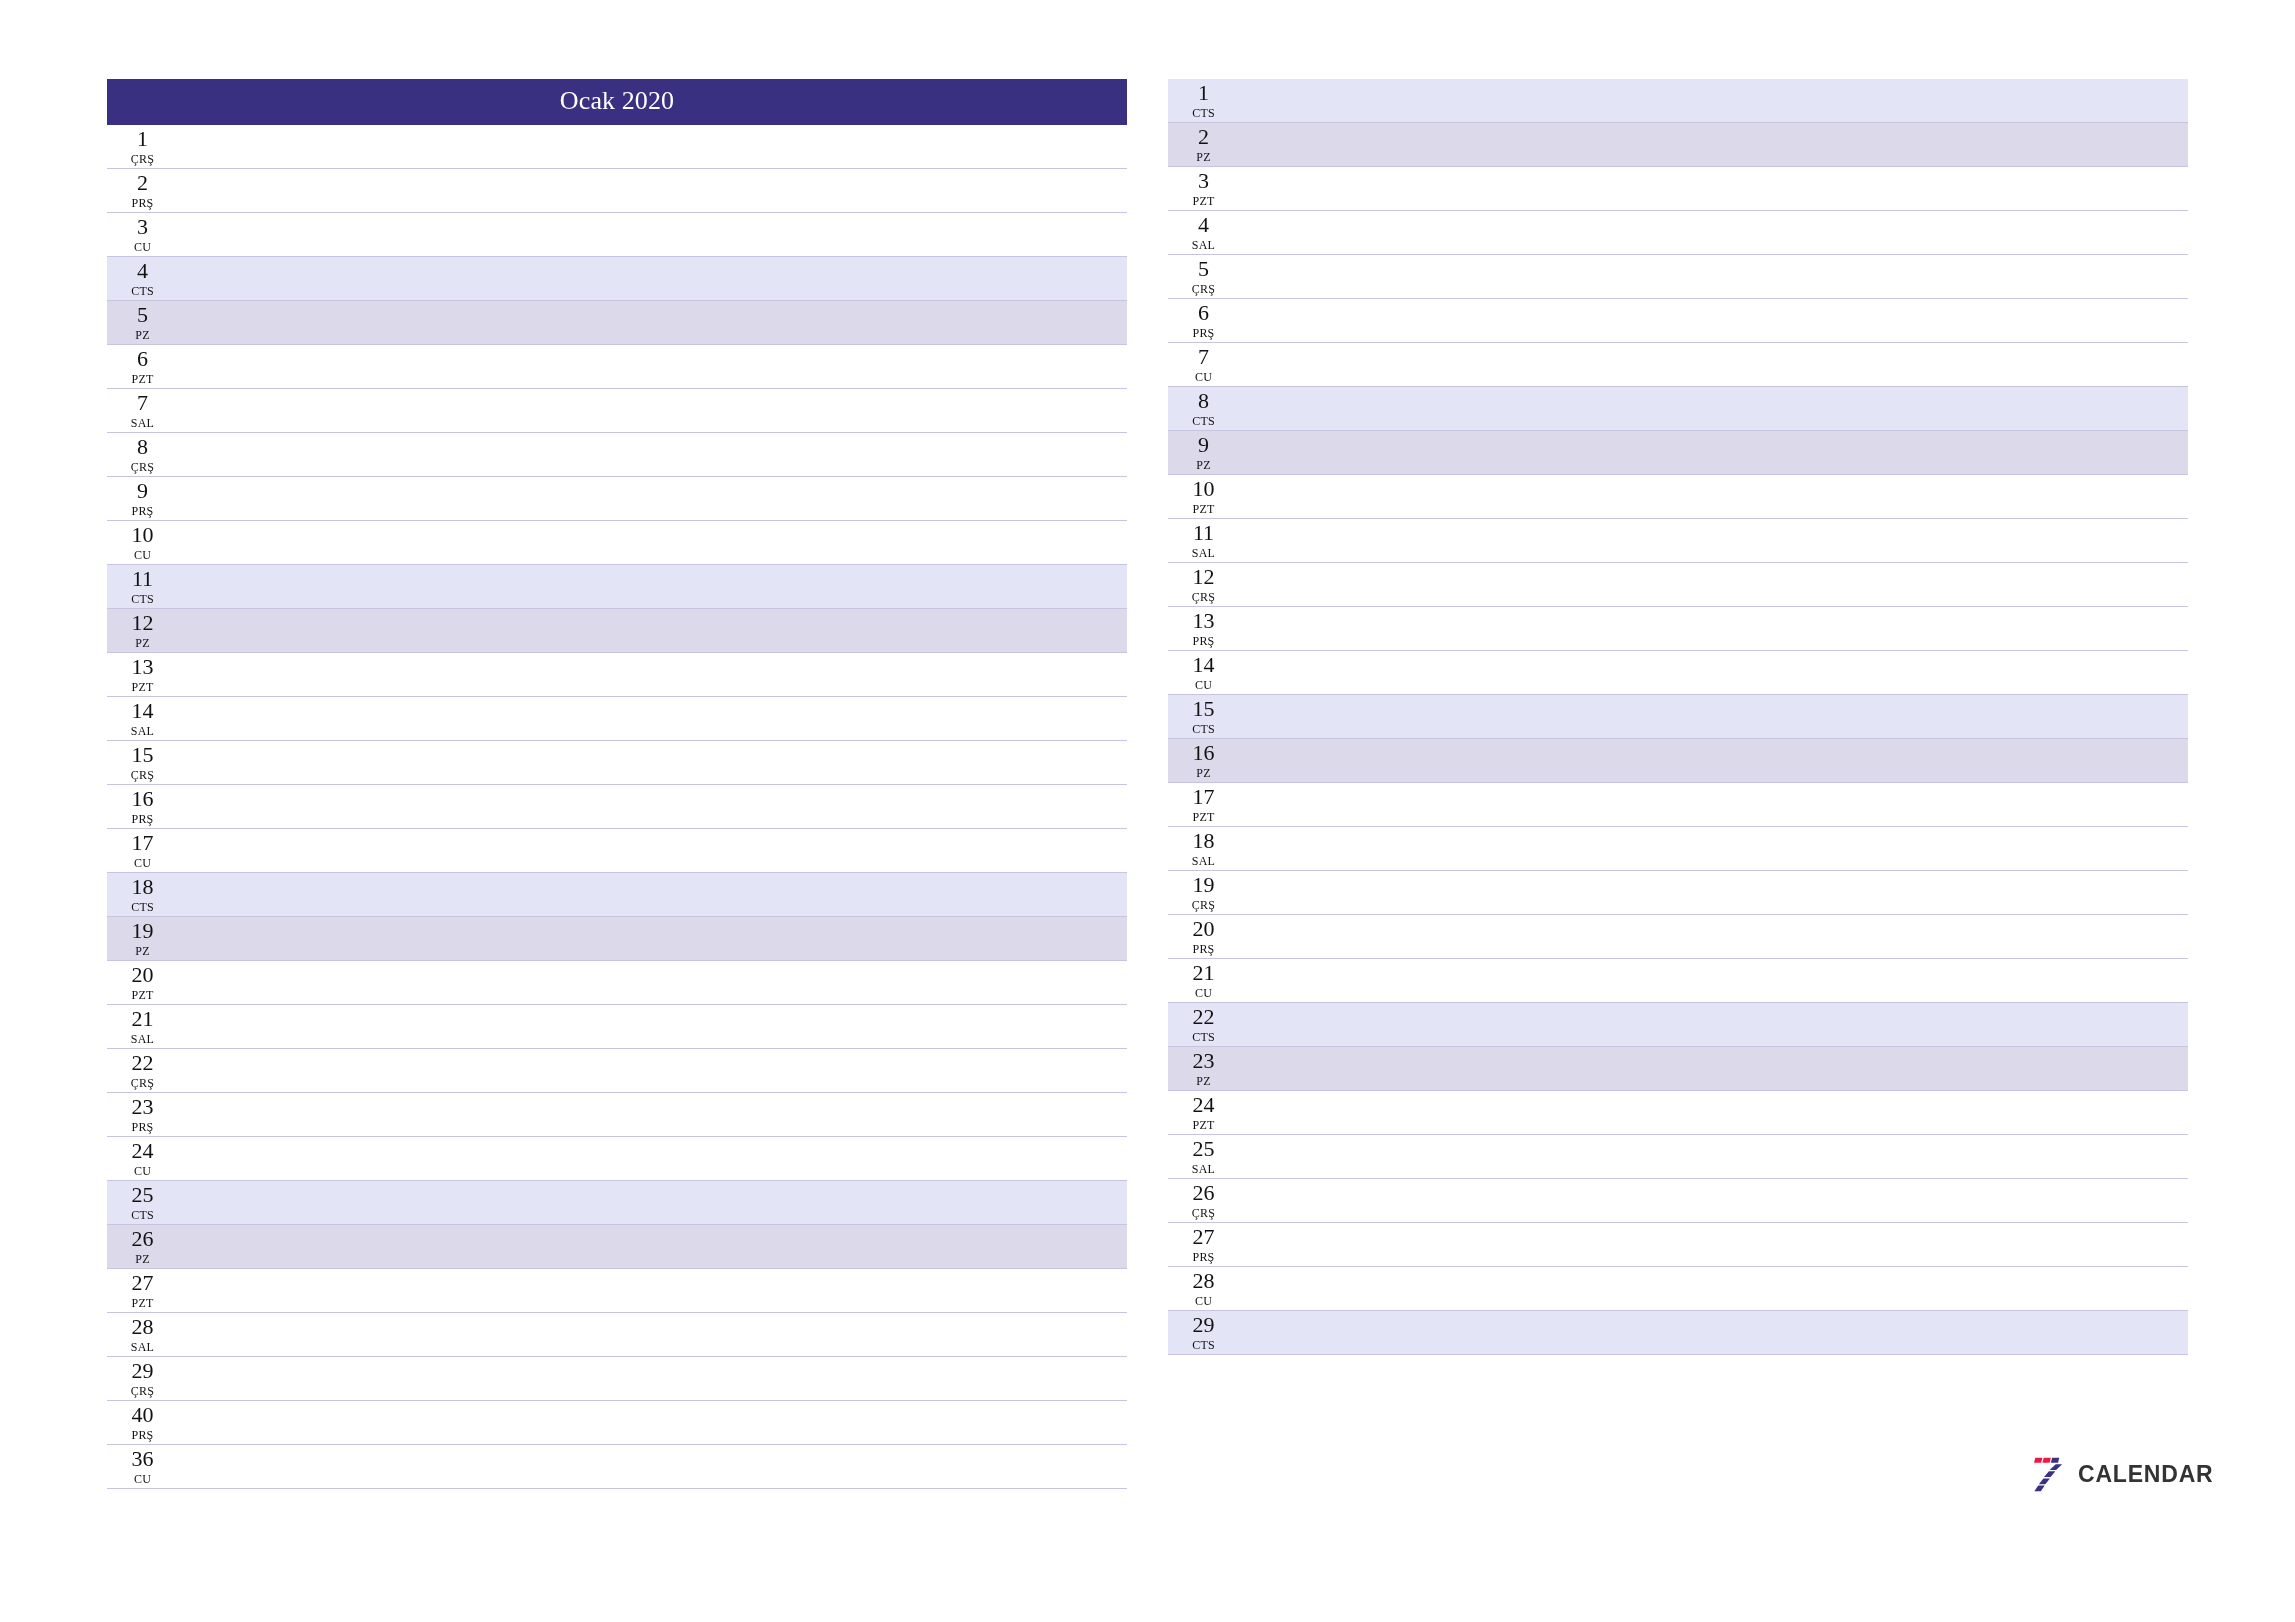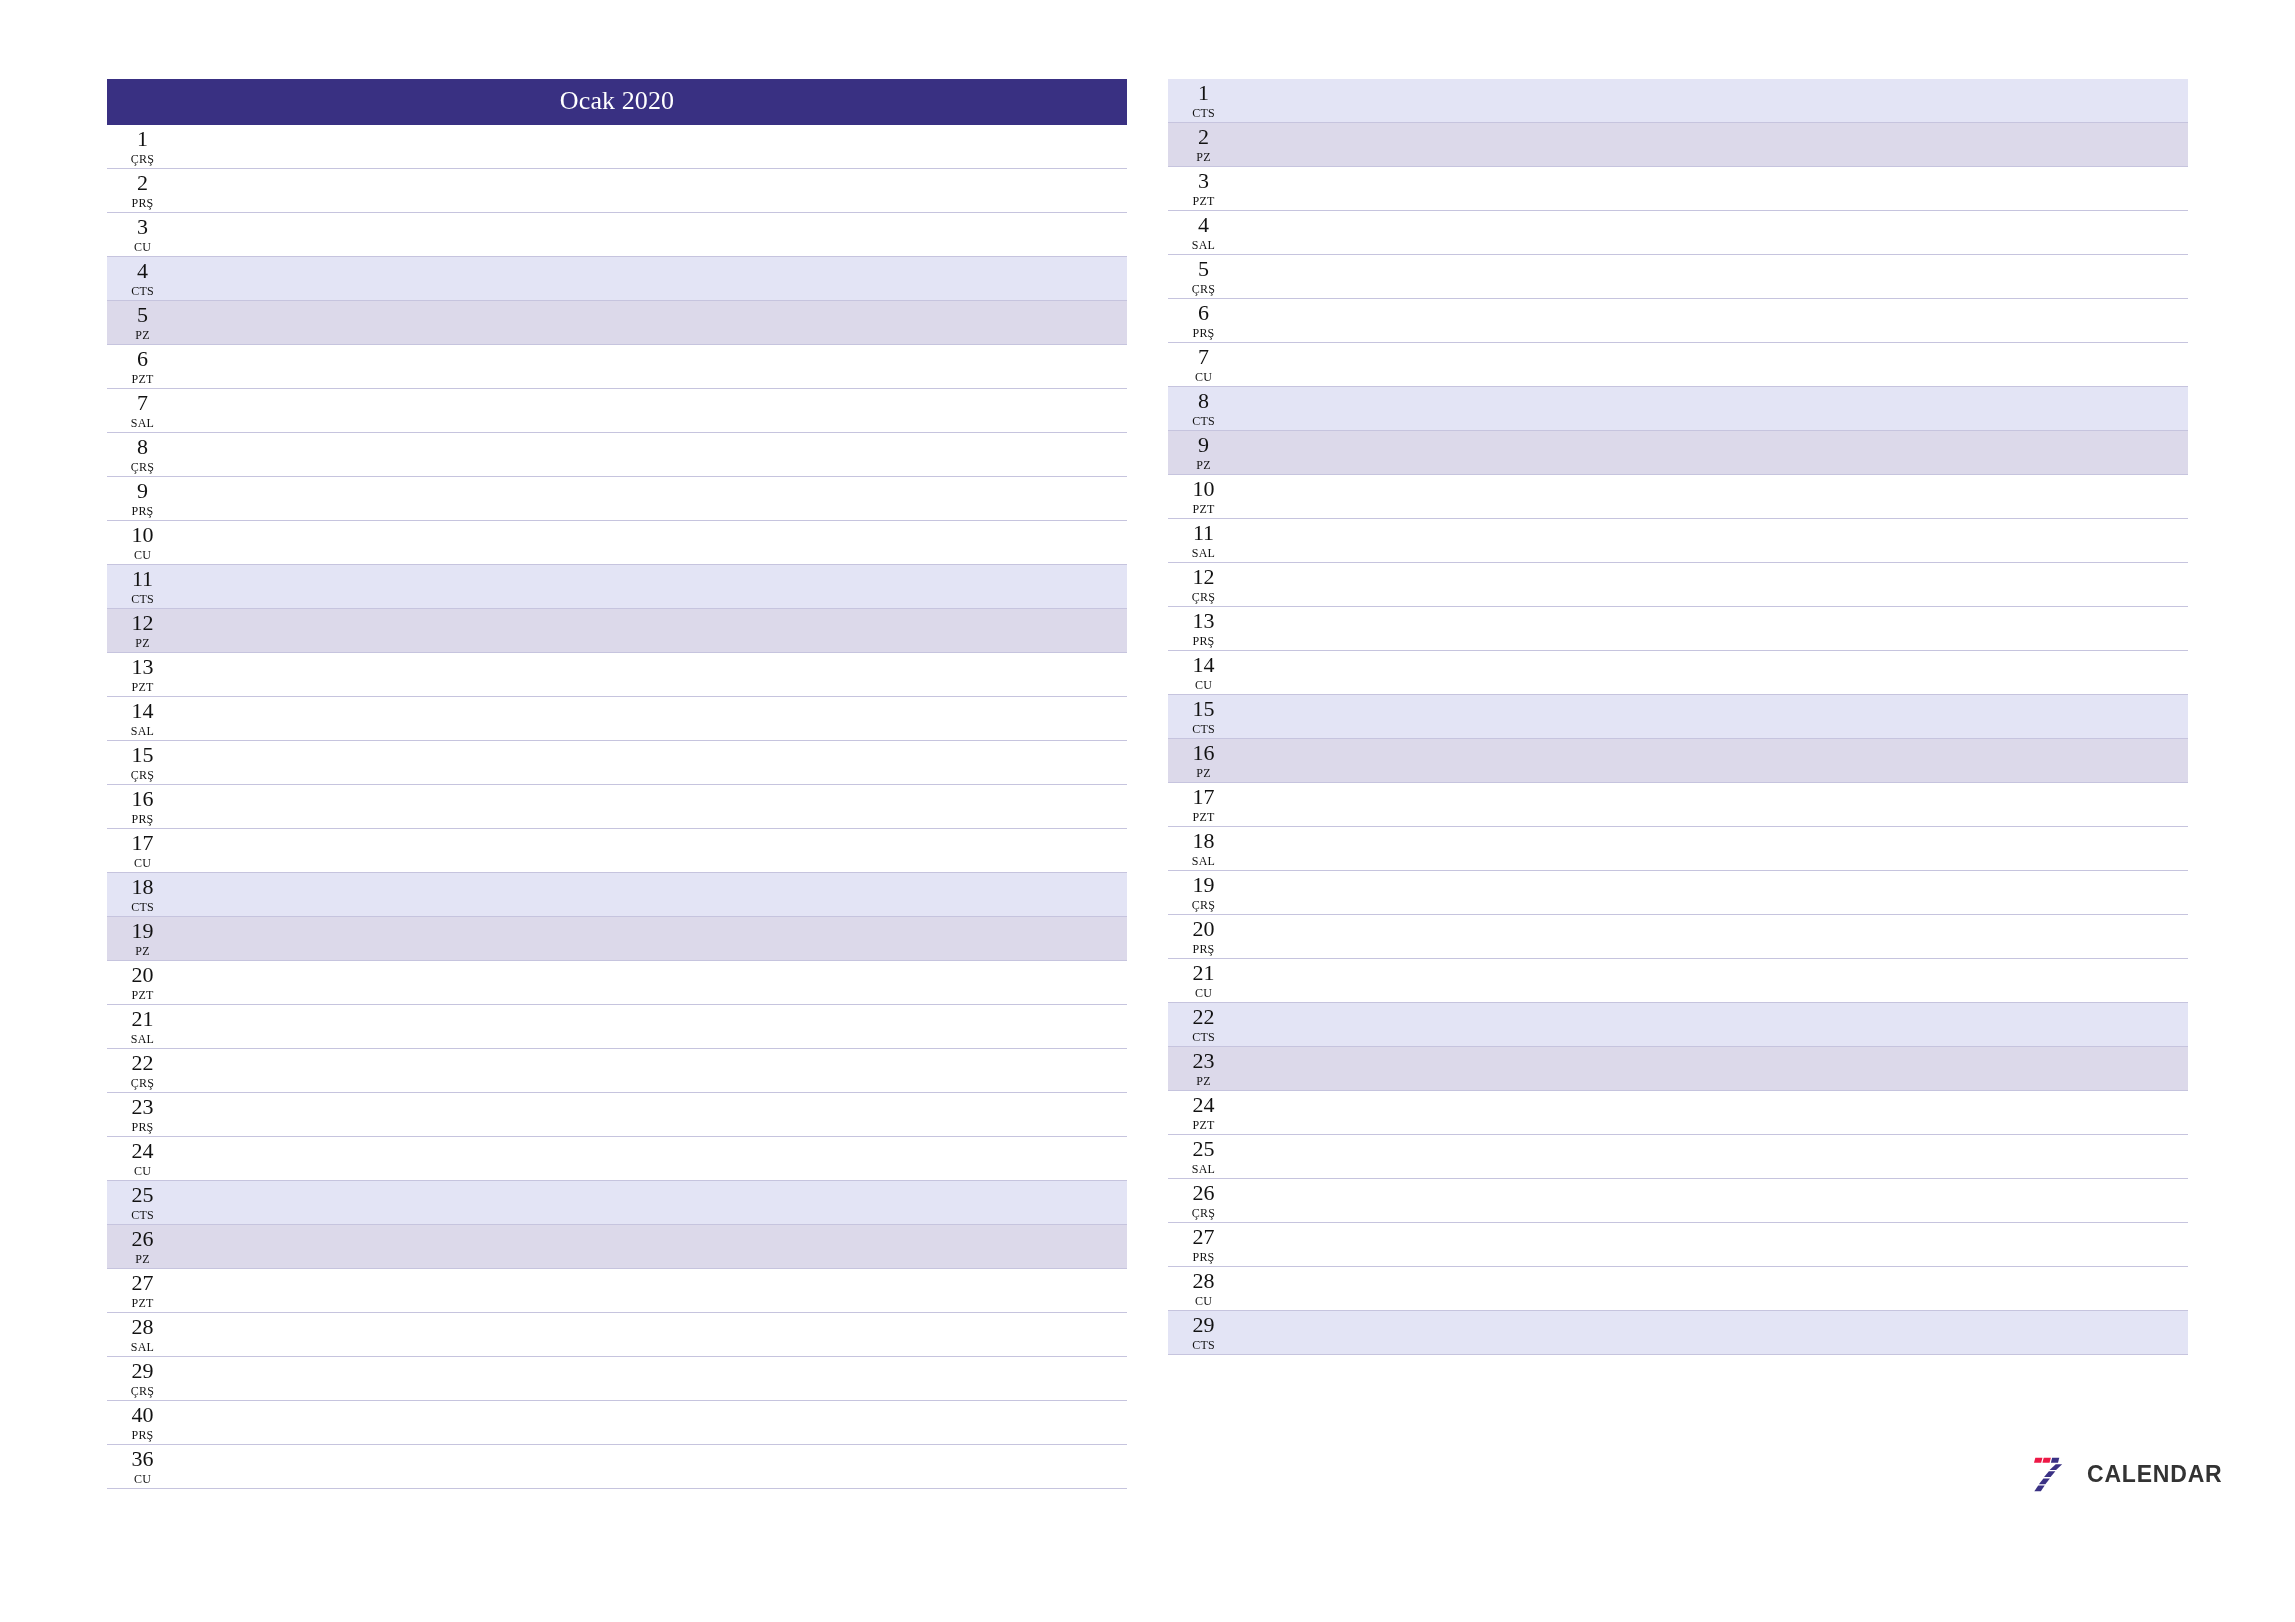--- a/index.html
+++ b/index.html
@@ -109,21 +109,21 @@
     bottom: 0;
   }
 
   
   #logo {
     position: absolute;
     left: 2027px;
     top: 1457px;
     display: flex;
     align-items: center;
-    gap: 22px;
+    gap: 13px;
   }
   .logo-mark {
     width: 38px;
     height: 35px;
     display: block;
   }
   .logo-word {
     font-family: "Liberation Sans", "DejaVu Sans", sans-serif;
     font-size: 23px;
     font-weight: bold;

